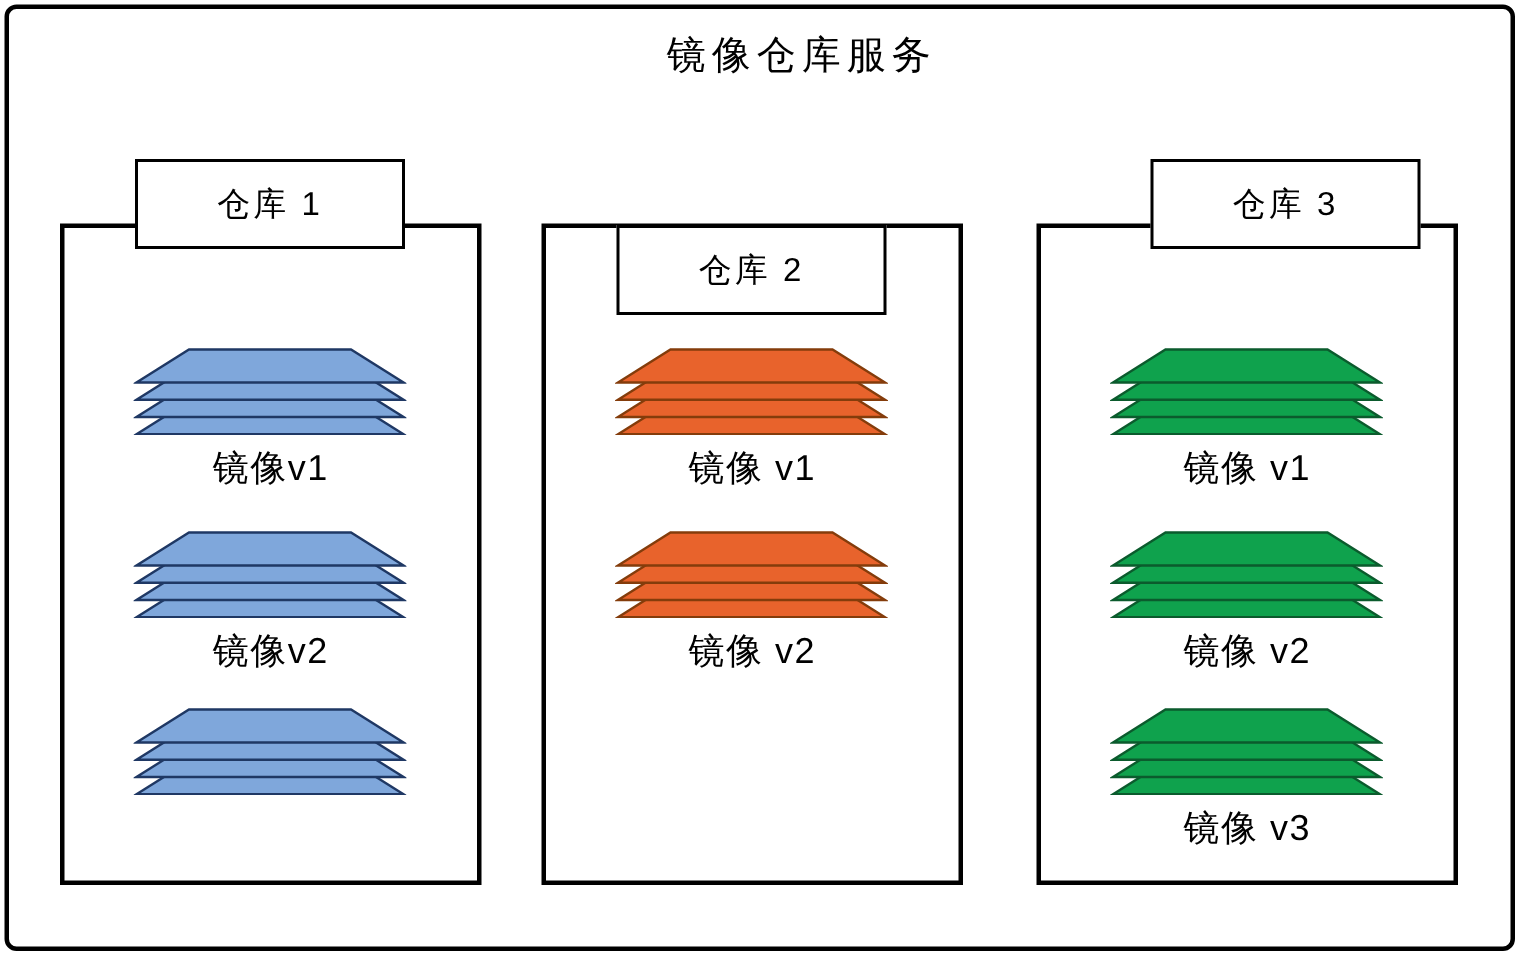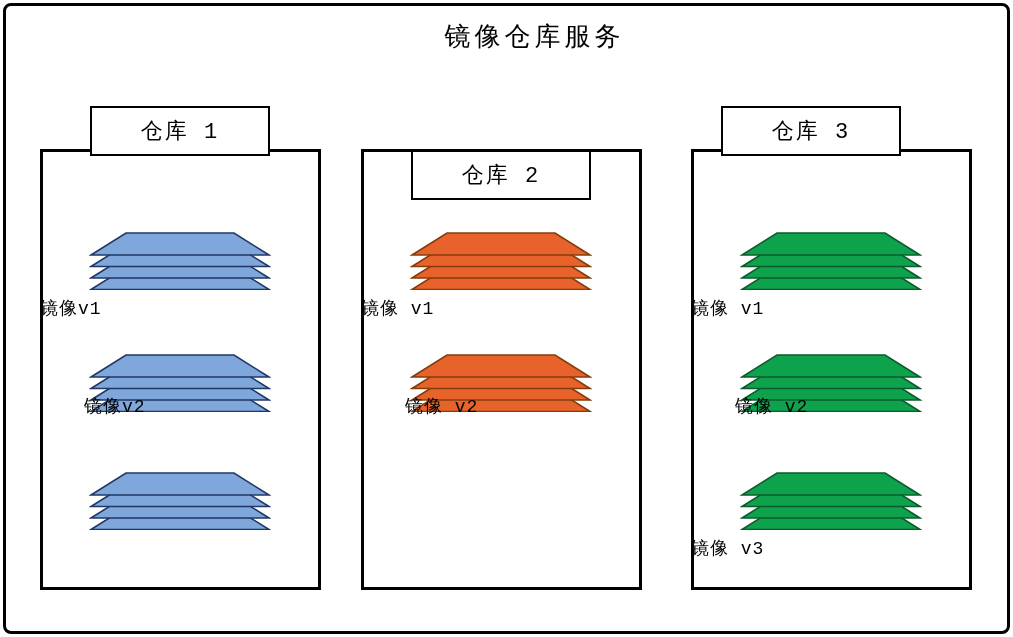--- a/index.html
+++ b/index.html
@@ -1,49 +1,49 @@
 <!DOCTYPE html>
 <html><head>
 <meta charset="utf-8">
 <style>
   html,body{margin:0;padding:0;background:#fff;}
   #canvas{
     position:relative;width:1013px;height:637px;background:#fff;overflow:hidden;
-    font-family:Liberation Mono, monospace;color:#000;
+    font-family:Liberation Sans, sans-serif;color:#000;
   }
   .outer-frame{
     position:absolute;left:3px;top:3px;width:1001px;height:625px;
     border:3px solid #000;border-radius:8px;background:#fff;
   }
   .diagram-title{
     position:absolute;top:19px;left:0;width:100%;text-align:center;
     font-size:26px;letter-spacing:4px;transform:translateX(28px);
   }
   .repo-container{
     position:absolute;top:149px;width:281px;height:441px;
     border:3px solid #000;background:#fff;box-sizing:border-box;
   }
   .repo-label-box{
-    position:absolute;top:106px;width:180px;height:50px;
+    position:absolute;top:106px;width:180px;height:60px;
     border:2.5px solid #000;background:#fff;box-sizing:border-box;
     display:flex;align-items:center;justify-content:center;
     font-size:22px;letter-spacing:2px;z-index:3;
   }
   .stack-svg{position:absolute;width:182px;height:59px;z-index:2;}
   .image-label{
-    position:absolute;width:281px;text-align:left;
-    font-size:18px;letter-spacing:1px;z-index:2;
+    position:absolute;width:281px;text-align:center;
+    font-size:24px;letter-spacing:1px;z-index:2;
   }
   
   .repo-0{left:40px;}  .repo-1{left:361px;}  .repo-2{left:691px;}
-  .lbl-0{left:90px;}   .lbl-1{left:411px;margin-top:44px;}   .lbl-2{left:721px;}
+  .lbl-0{left:90px;}   .lbl-1{left:411px;margin-top:44px;}   .lbl-2{left:767px;}
   .stk-0{left:89px;}   .stk-1{left:410px;}   .stk-2{left:740px;}
   .img-0{left:40px;}   .img-1{left:361px;}   .img-2{left:691px;}
   .row-v1{top:231px;}  .row-v2{top:353px;}  .row-v3{top:471px;}
-  .cap-v1{top:296px;}  .cap-v2{top:394px;padding-left:44px;}  .cap-v3{top:536px;}
+  .cap-v1{top:296px;}  .cap-v2{top:418px;}  .cap-v3{top:536px;}
 </style>
 </head>
 <body>
 
 <div id="canvas">
   <div class="outer-frame"></div>
 
   <div class="diagram-title">镜像仓库服务</div>
 
   <div class="repo-container repo-0"></div>

